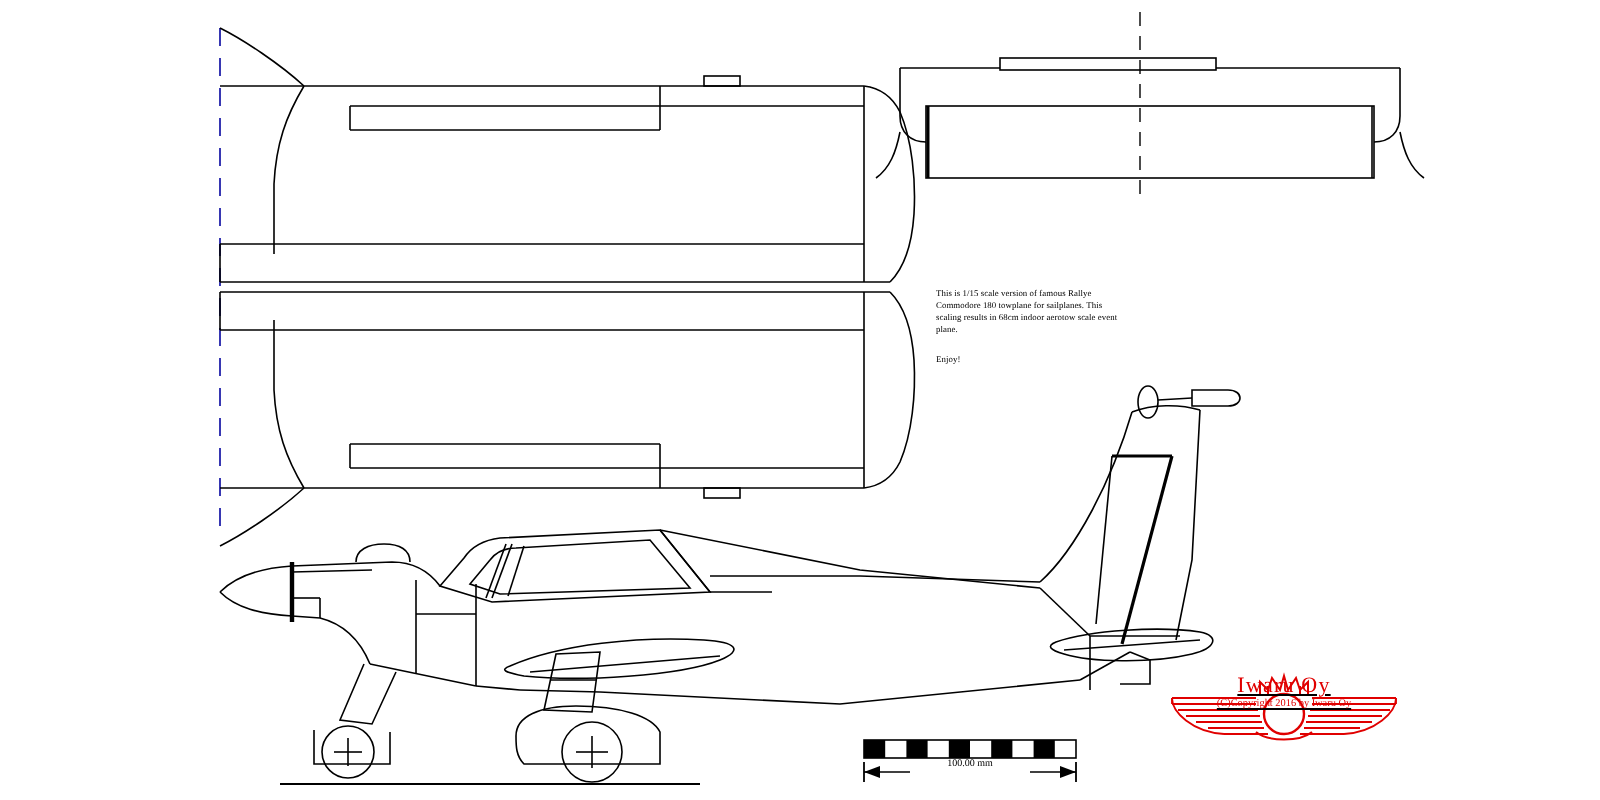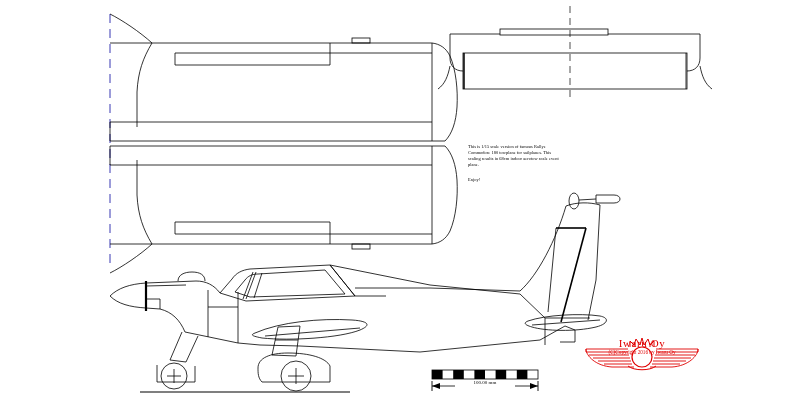--- a/index.html
+++ b/index.html
@@ -20,21 +20,21 @@
   .notes p{margin:0;}
   .notes .enjoy{margin-top:9px;}
 
   .scalebar-label{
     position:absolute;left:430px;top:380px;width:110px;
     text-align:center;font-family:"Liberation Serif",serif;
     font-size:5px;color:#000;
   }
 
   .logoblock{
-    position:absolute;left:583px;top:338px;width:118px;text-align:center;
+    position:absolute;left:583px;top:338px;width:118px;text-align:center;text-decoration:underline;
   }
   .logo-title{
     font-family:"Liberation Serif",serif;
     font-size:11px;color:#e00000;letter-spacing:0.6px;
     margin-top:-1px;line-height:12px;
   }
   .logo-copy{
     font-family:"Liberation Serif",serif;
     font-size:5.2px;color:#e00000;line-height:7px;
   }

